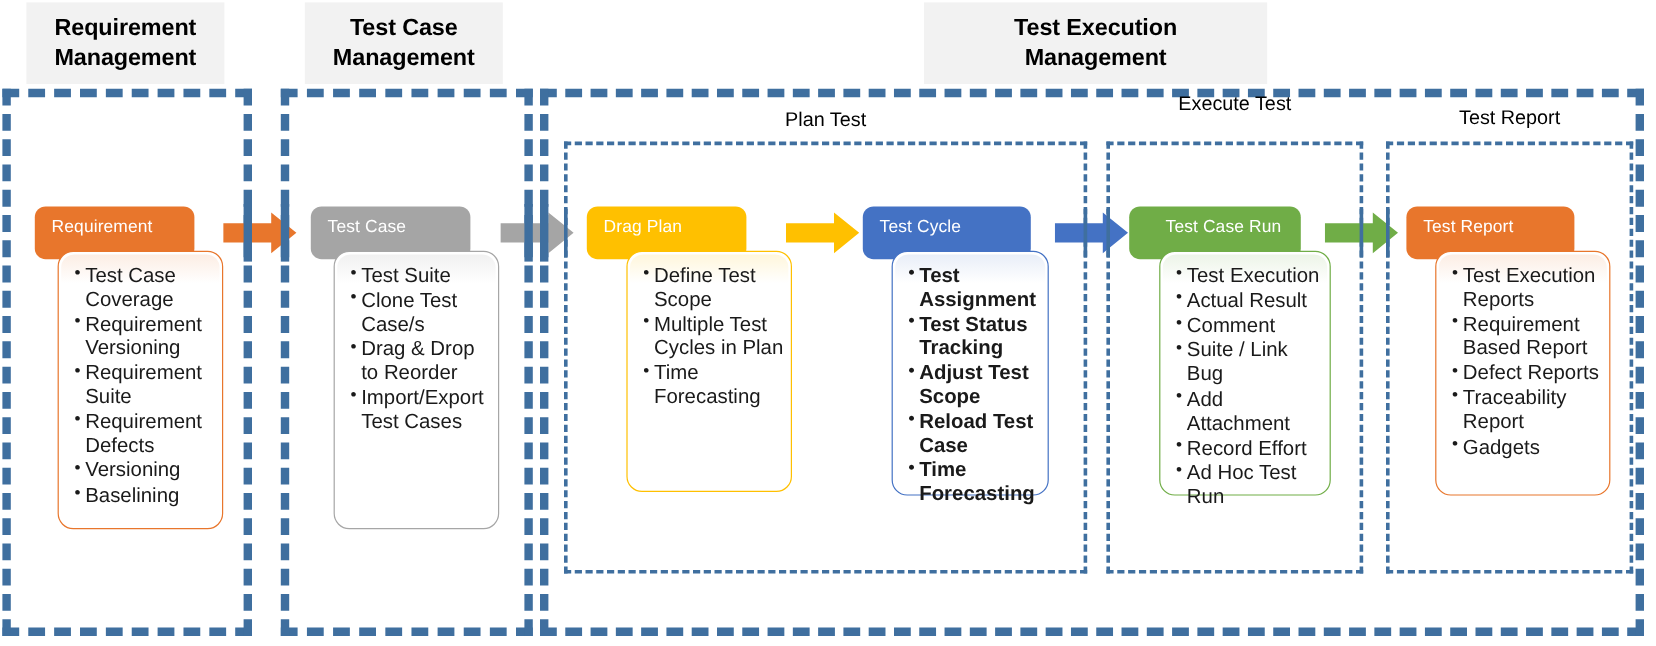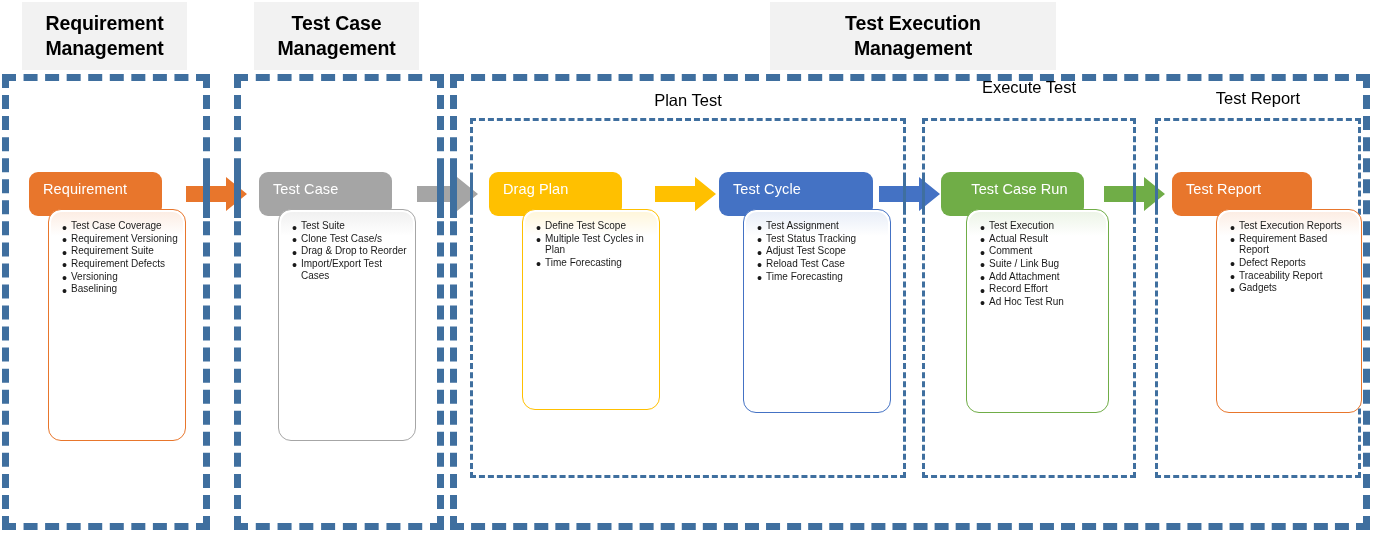--- a/index.html
+++ b/index.html
@@ -48,21 +48,21 @@
     border-radius:13px;
     box-sizing:border-box;
   }
   .card .glow{
     position:absolute;left:2px;right:2px;top:2px;height:24px;
     border-radius:11px 11px 0 0;
     pointer-events:none;
   }
   ul.blist{
     margin:0;padding:10px 6px 6px 13px;list-style:none;
-    font-size:10px;color:#1a1a1a;line-height:1.165;
+    font-size:17px;color:#1a1a1a;line-height:1.165;
   }
   ul.blist li{
     position:relative;padding-left:9px;margin-bottom:1px;
   }
   ul.blist li:before{
     content:"\2022";position:absolute;left:0;top:-0.5px;font-size:14.4px;
   }
 
   
   .arrow{position:absolute;}
@@ -150,24 +150,24 @@
       <div class="glow" style="background:linear-gradient(180deg,rgba(255,192,0,0.14),rgba(255,255,255,0));"></div>
       <ul class="blist">
         <li>Define Test Scope</li>
         <li>Multiple Test Cycles in Plan</li>
         <li>Time Forecasting</li>
       </ul>
     </div>
   </div>
 
   <div class="col" style="left:719px;top:172px;width:176px;height:275px;">
-    <div class="tab" style="width:154px;height:44px;background:#4472C4;">
+    <div class="tab" style="width:140px;height:44px;background:#4472C4;">
       <span>Test Cycle</span>
     </div>
-    <div class="card" style="left:24px;top:37px;width:148px;height:204px;border-color:#4472C4;">
+    <div class="card" style="left:24px;top:37px;width:131px;height:204px;border-color:#4472C4;font-weight:bold;">
       <div class="glow" style="background:linear-gradient(180deg,rgba(68,114,196,0.12),rgba(255,255,255,0));"></div>
       <ul class="blist">
         <li>Test Assignment</li>
         <li>Test Status Tracking</li>
         <li>Adjust Test Scope</li>
         <li>Reload Test Case</li>
         <li>Time Forecasting</li>
       </ul>
     </div>
   </div>
@@ -187,21 +187,21 @@
         <li>Record Effort</li>
         <li>Ad Hoc Test Run</li>
       </ul>
     </div>
   </div>
 
   <div class="col" style="left:1172px;top:172px;width:176px;height:275px;">
     <div class="tab" style="width:140px;height:44px;background:#E8762C;">
       <span>Test Report</span>
     </div>
-    <div class="card" style="left:24px;top:37px;width:146px;height:204px;border-color:#E8762C;margin-left:20px;">
+    <div class="card" style="left:24px;top:37px;width:146px;height:204px;border-color:#E8762C;">
       <div class="glow" style="background:linear-gradient(180deg,rgba(232,118,44,0.13),rgba(255,255,255,0));"></div>
       <ul class="blist">
         <li>Test Execution Reports</li>
         <li>Requirement Based Report</li>
         <li>Defect Reports</li>
         <li>Traceability Report</li>
         <li>Gadgets</li>
       </ul>
     </div>
   </div>

